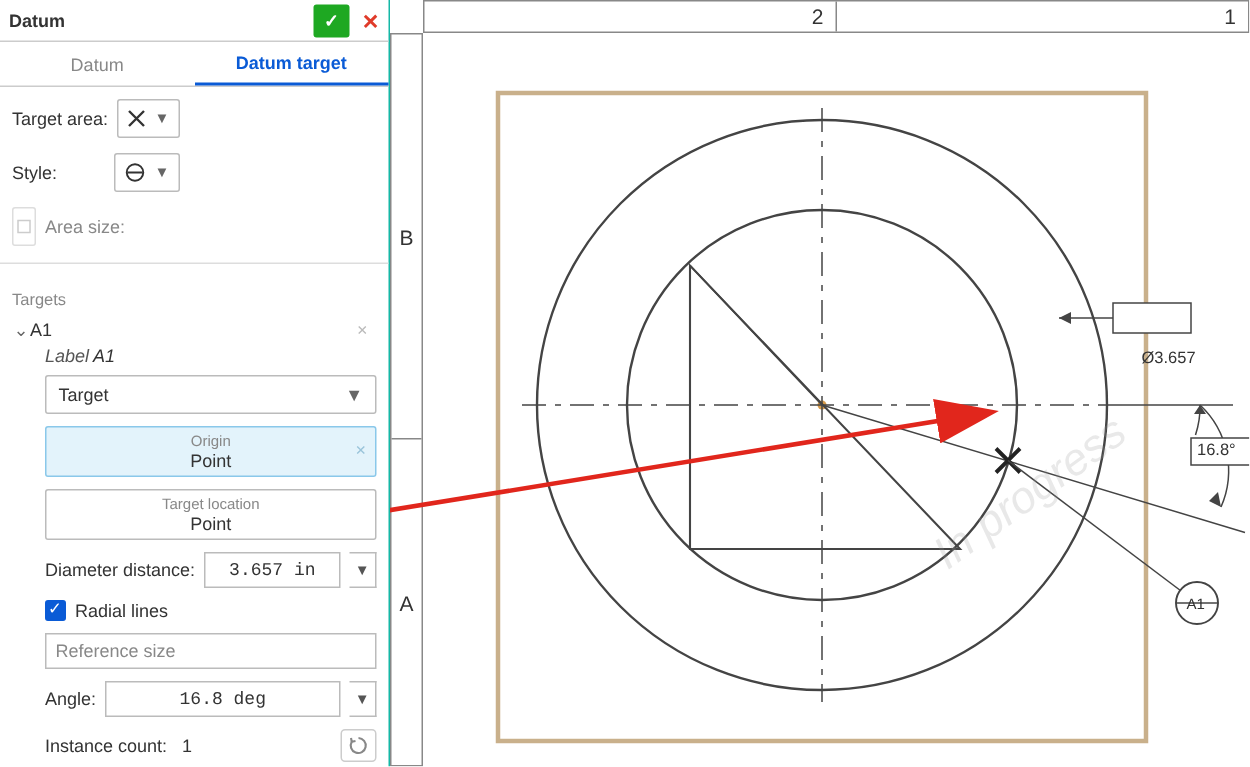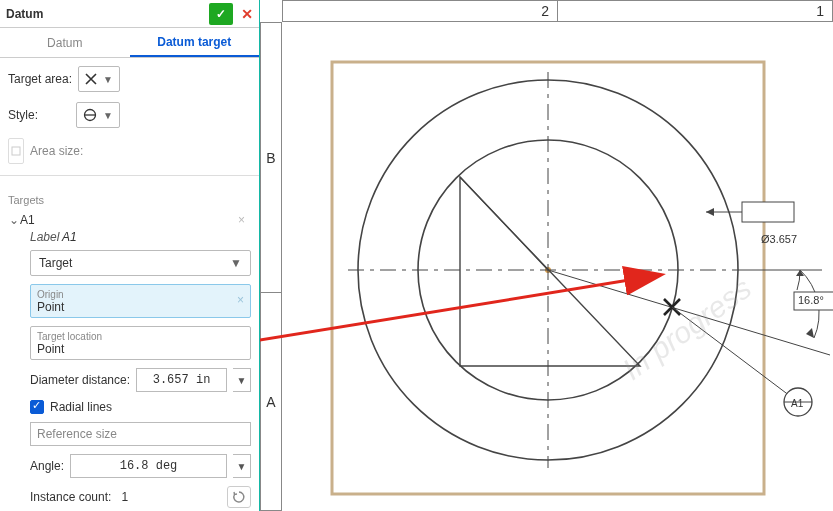--- a/index.html
+++ b/index.html
@@ -21,21 +21,21 @@
   .combo svg { display:block; }
   .combo .caret { font-size:10px; color:#666; }
   .combo.dis { color:#aaa; border-color:#ddd; cursor:default;}
   .section-head { color:#888; font-size:11px; border-top:1px solid #ddd; padding:18px 0 4px 0; margin:11px -8px 0 -8px; padding-left:8px; }
   .tree-item { display:flex; align-items:center; padding:3px 0; }
   .tree-item .chev { width:12px; display:inline-block; text-align:center; color:#666; cursor:pointer;}
   .tree-item .tclose { margin-left:auto; color:#bbb; cursor:pointer; padding-right:6px;}
   .sub { padding-left:22px; margin-bottom:8px;}
   .kv { display:flex; align-items:flex-end; margin-bottom:6px;font-style:italic;}
   .kv .k { min-width:32px; color:#555;}
-  .textfield { border:1px solid #bbb; border-radius:2px; height:26px; padding:0 6px; background:#fff; width:100%; display:flex; flex-direction:column; justify-content:center;}
+  .textfield { border:1px solid #bbb; border-radius:2px; height:26px; padding:0 6px; background:#fff; width:100%; display:flex; flex-direction:column; justify-content:center;align-items:center;}
   .textfield.sel { background:#e3f3fb; border-color:#8ac8ea;}
   .tf-label { font-size:10px; color:#888; line-height:1;}
   .tf-val { line-height:1.2;}
   .textfield.two { height:34px; padding-top:2px;}
   .wide-select{ display:flex; border:1px solid #bbb; border-radius:2px; height:26px; align-items:center; padding:0 8px; cursor:pointer; margin-bottom:8px;}
   .wide-select .caret{ margin-left:auto; color:#666;}
   .inline-row{display:flex; align-items:center; gap:6px; margin-bottom:8px;}
   .inline-row label{ flex:0 0 auto; }
   .numbox{ border:1px solid #bbb; height:24px; padding:0 6px; text-align:center; flex:1; background:#fff; display:flex; align-items:center; justify-content:center;font-family:Liberation Mono, monospace;}
   .stepper{ border:1px solid #bbb; border-left:none; width:18px; height:24px; display:flex; align-items:center; justify-content:center; cursor:pointer; background:#fff;}

